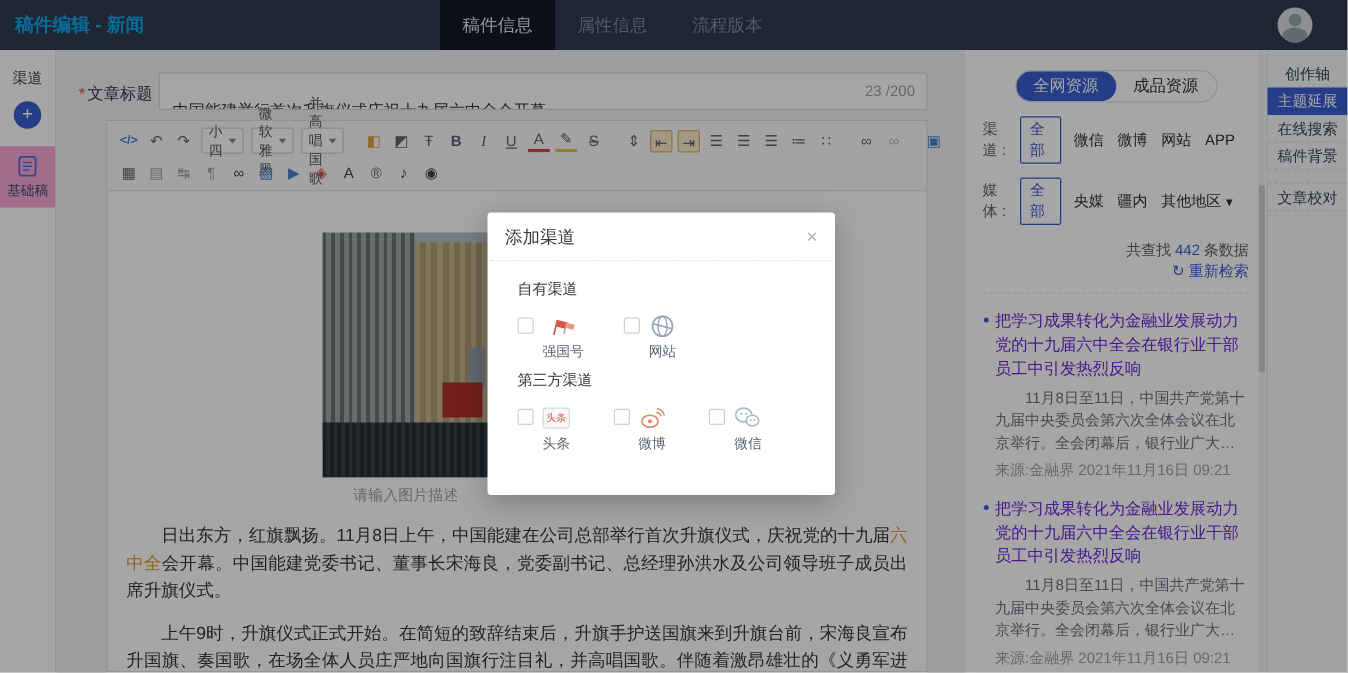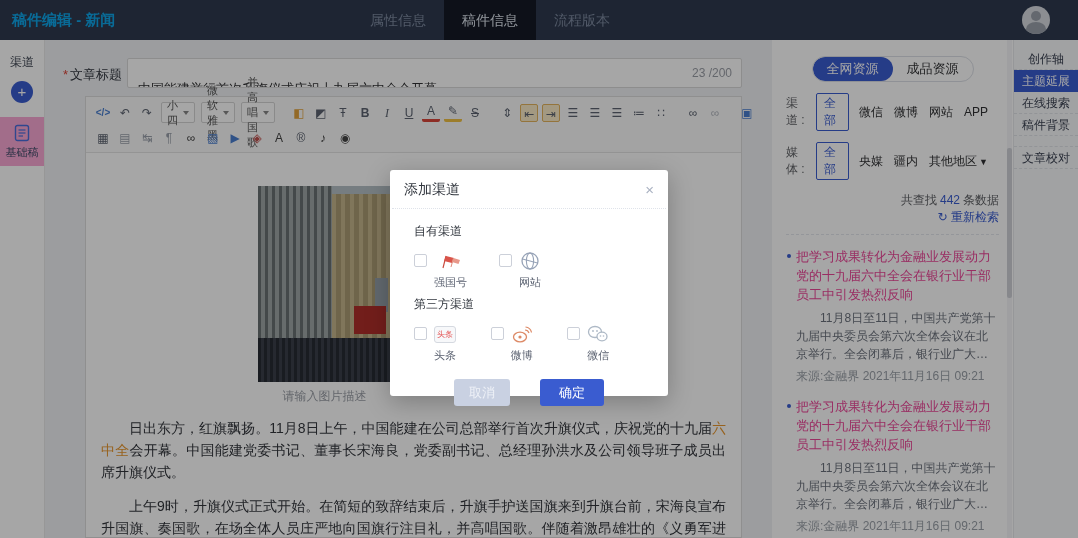--- a/index.html
+++ b/index.html
@@ -68,21 +68,21 @@
   .r-pill.active { background:#3a5cd0; color:#fff; border-radius:13px; }
   .f-row { display:flex; align-items:center; margin-top:11px; font-size:12px; color:#303133; }
   .f-label { color:#606266; margin-right:8px; }
   .f-all { border:1px solid #3a5cd0; color:#3a5cd0; border-radius:2px; padding:1px 7px; margin-right:10px; cursor:pointer; }
   .f-opt { margin-right:11px; cursor:pointer; white-space:nowrap; }
   .f-caret { font-size:9px; color:#303133; margin-left:2px; }
   .stats-row { display:flex; justify-content:space-between; align-items:flex-end; margin-top:12px; font-size:12px; padding-bottom:8px; border-bottom:1px dashed #e4e7ed;flex-direction:column; }
   .st-text { color:#606266; } .st-count { color:#3a5cd0; margin:0 3px; }
   .refresh { color:#3a5cd0; cursor:pointer; }
   .res-item { margin-top:12px; }
-  .ri-title { position:relative; font-size:13px; line-height:19px; color:#ec4899; padding-left:10px; cursor:pointer; }
+  .ri-title { position:relative; font-size:13px; line-height:19px; color:#6d28d9; padding-left:10px; cursor:pointer; }
   .ri-title::before { content:""; position:absolute; left:1px; top:7px; width:4px; height:4px; border-radius:50%; background:#3a5cd0; }
   .ri-excerpt { font-size:12px; line-height:18px; color:#6b717c; margin:5px 0 0 10px; text-indent:2em;
     display:-webkit-box; -webkit-line-clamp:3; -webkit-box-orient:vertical; overflow:hidden; }
   .ri-source { font-size:12px; color:#9aa0a8; margin:5px 0 0 10px; }
   .rp-scroll { position:absolute; right:1px; top:0; bottom:0; width:5px; background:#f4f5f7; }
   .rp-thumb { position:absolute; top:108px; width:5px; height:150px; background:#cfd2d8; border-radius:2px; }
 
   
   .right-nav { position:absolute; left:1013px; right:0; top:40px; bottom:0; background:#f8f9fb; border-left:1px solid #e6e8eb; z-index:1; padding-top:8px; }
   .rn-item { height:22px; line-height:22px; text-align:center; font-size:12px; color:#3b4252; border-bottom:1px dashed #e0e3e9; cursor:pointer; }
@@ -109,22 +109,22 @@
   .btn { height:27px; border:none; border-radius:3px; font-size:13px; cursor:pointer; font-family:inherit; }
   .btn-cancel { width:56px; background:#c9d1e2; color:#eef1f7; }
   .btn-ok { width:64px; background:#3a5cd0; color:#fff; }
 </style>
 </head>
 <body>
 
 <div class="header">
   <div class="header-title">稿件编辑 - 新闻</div>
   <div class="header-tabs">
+    <div class="h-tab active">稿件信息</div>
     <div class="h-tab">属性信息</div>
-    <div class="h-tab active">稿件信息</div>
     <div class="h-tab">流程版本</div>
   </div>
   <div class="avatar">
     <div class="a-head"></div>
     <div class="a-body"></div>
   </div>
 </div>
 
 <div class="left-rail">
   <div class="lr-label">渠道</div>
@@ -359,18 +359,14 @@
               <circle cx="10" cy="6" r="0.9" fill="#aeb9c6"></circle>
               <circle cx="13.5" cy="11" r="0.8" fill="#aeb9c6"></circle>
               <circle cx="16.5" cy="11" r="0.8" fill="#aeb9c6"></circle>
             </svg>
           </span>
           <span class="opt-label">微信</span>
         </span>
       </div>
     </div>
 
-    <div class="m-btns">
-      <button class="btn btn-cancel">取消</button>
-      <button class="btn btn-ok">确定</button>
-    </div>
   </div>
 </div>
 
 </body></html>

